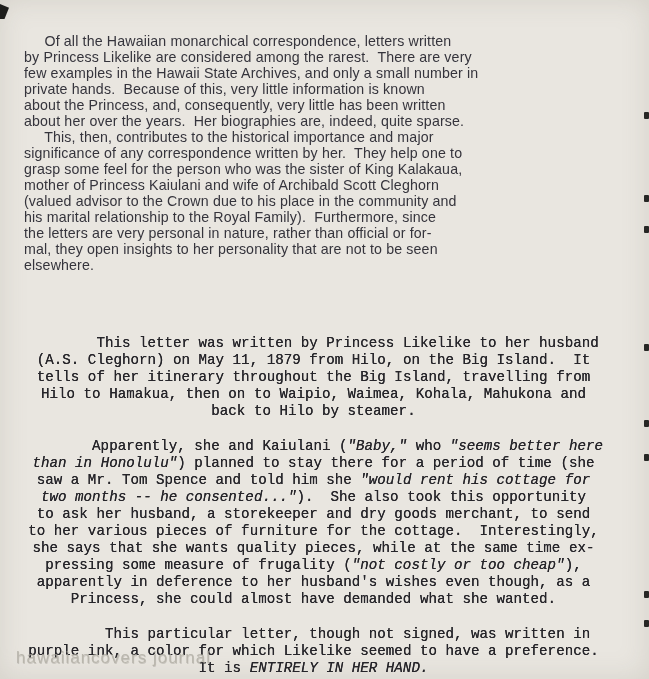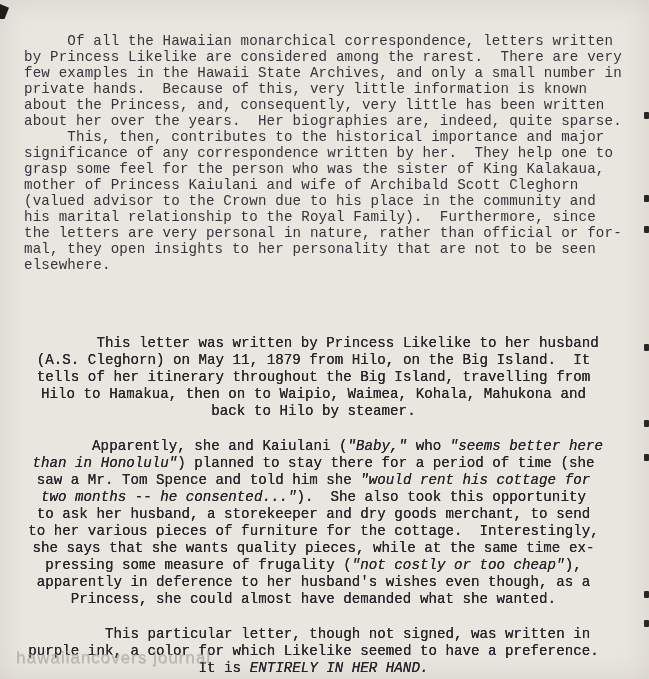--- a/index.html
+++ b/index.html
@@ -14,21 +14,21 @@
     position: relative;
     width: 649px; height: 679px;
     overflow: hidden;
     background: var(--bg, #e9e6e0);
     box-shadow: inset 0 0 28px rgba(120,115,100,0.18);
   }
   .tw { white-space: pre; }
   .line { white-space: pre; }
   .sans {
     position: absolute; left: 24px; top: 33px;
-    font-family: Liberation Mono, monospace;
+    font-family: Liberation Sans, sans-serif;
     font-size: 14.2px; line-height: 16px;
     letter-spacing: 0.15px;
     color: var(--ink-sans, #35343c);
   }
   .serif {
     position: absolute; left: 24px; top: 335px;
     font-family: "Liberation Mono", monospace;
     font-size: 14.2px; line-height: 17px;
     color: var(--ink-serif, #26252a);
     text-shadow: 0 0 0.4px currentColor;

